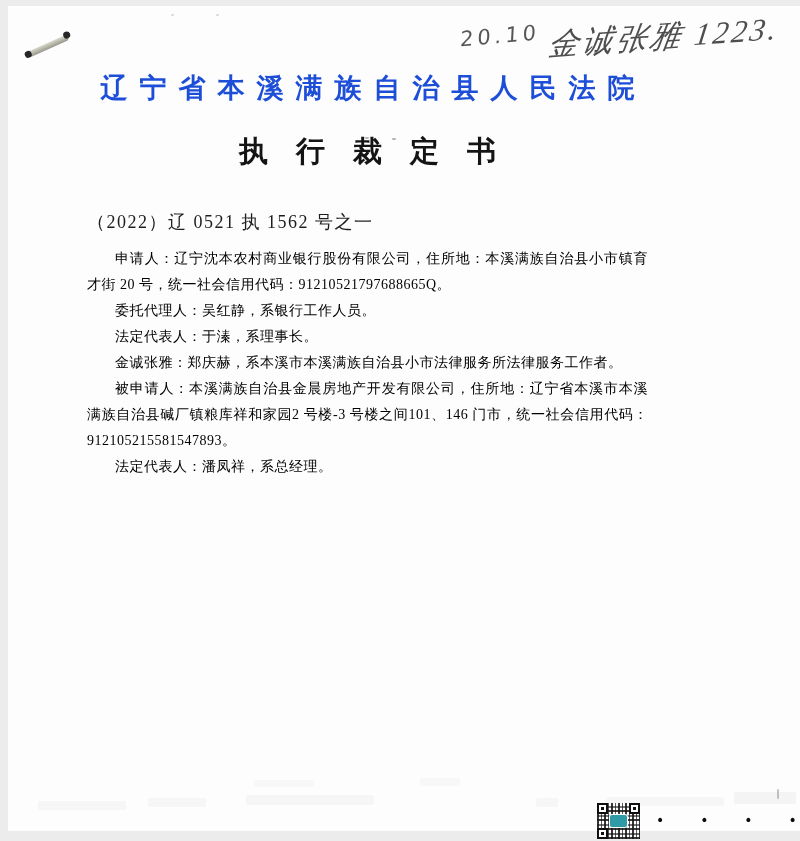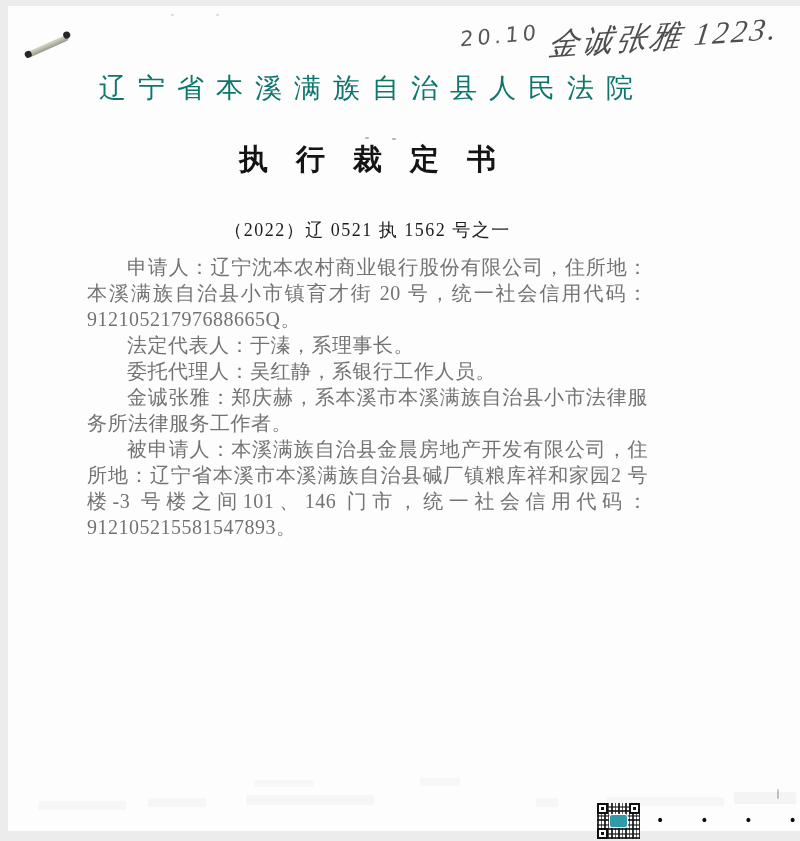--- a/index.html
+++ b/index.html
@@ -10,37 +10,37 @@
     color:#1d1d1d;
   }
   .page{
     position:absolute;left:8px;top:6px;right:0;bottom:10px;
     background:#fdfdfd;
   }
   .content{
     margin:66px 152px 0 79px;
   }
   .court-name{
-    font-size:27px;font-weight:400;line-height:32px;
+    text-align:center;font-size:27px;font-weight:700;line-height:32px;
     letter-spacing:12px;white-space:nowrap;text-indent:12px;
-    color:#0f766e;
+    color:#1d4ed8;
   }
   .doc-title{
-    margin-top:38px;text-align:center;font-size:29px;font-weight:700;
+    margin-top:30px;text-align:center;font-size:29px;font-weight:700;
     line-height:34px;letter-spacing:28px;white-space:nowrap;text-indent:28px;
     color:#141414;
   }
   .case-number{
-    margin-top:42px;text-align:center;font-size:18px;line-height:24px;
+    margin-top:42px;text-align:left;font-size:18px;line-height:24px;
     white-space:nowrap;letter-spacing:1.5px;
   }
   .body-text{margin-top:12px;}
   .body-text p{
-    margin:0;font-size:20px;line-height:26px;text-align:justify;
-    text-indent:2em;letter-spacing:0.5px;color:#737373;
+    margin:0;font-size:14px;line-height:26px;text-align:justify;
+    text-indent:2em;letter-spacing:0.5px;color:#000000;
   }
   
   .staple{
     position:absolute;left:20px;top:46px;width:44px;height:6px;
     background:linear-gradient(#d8d8cb,#96968a);border-radius:3px;
     transform:rotate(-24deg);transform-origin:left center;
   }
   .staple::before,.staple::after{
     content:"";position:absolute;width:7px;height:7px;border-radius:50%;
     background:#262626;top:-1px;
@@ -117,24 +117,25 @@
 
     <div class="content">
       <div class="court-name">辽宁省本溪满族自治县人民法院</div>
 
       <div class="doc-title">执行裁定书</div>
 
       <div class="case-number">（2022）辽 0521 执 1562 号之一</div>
 
       <div class="body-text">
         <p>申请人：辽宁沈本农村商业银行股份有限公司，住所地：本溪满族自治县小市镇育才街 20 号，统一社会信用代码：91210521797688665Q。</p>
+        <p>委托代理人：吴红静，系银行工作人员。</p>
         <p>法定代表人：于溱，系理事长。</p>
-        <p>委托代理人：吴红静，系银行工作人员。</p>
         <p>金诚张雅：郑庆赫，系本溪市本溪满族自治县小市法律服务所法律服务工作者。</p>
         <p>被申请人：本溪满族自治县金晨房地产开发有限公司，住所地：辽宁省本溪市本溪满族自治县碱厂镇粮库祥和家园2 号楼-3 号楼之间101、146 门市，统一社会信用代码：912105215581547893。</p>
+        <p>法定代表人：潘凤祥，系总经理。</p>
       </div>
     </div>
 
     <div class="ghost g1"></div>
     <div class="ghost g2"></div>
     <div class="ghost g3"></div>
     <div class="ghost g4"></div>
     <div class="ghost g5"></div>
     <div class="ghost g6"></div>
     <div class="ghost g7"></div>

